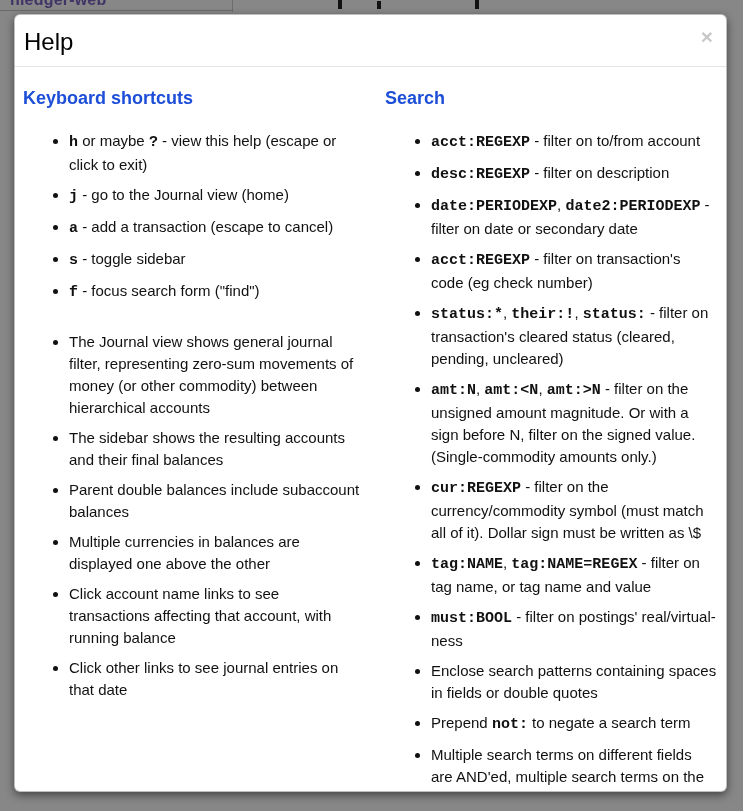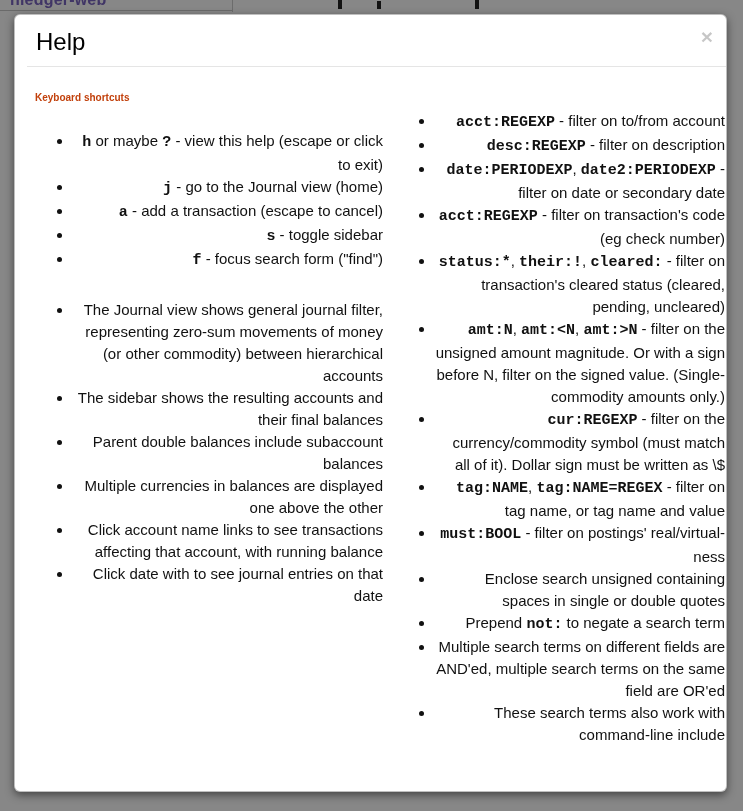--- a/index.html
+++ b/index.html
@@ -44,21 +44,20 @@
   .modal {
     position: absolute;
     left: 14px; top: 14px;
     width: 713px; height: 778px;
     background: #ffffff;
     border: 1px solid rgba(0,0,0,0.25);
     border-radius: 6px;
     box-shadow: 0 3px 9px rgba(0,0,0,0.5);
     box-sizing: border-box;
     overflow: hidden;
-    padding-left: 12px;
   }
   .modal-header {
     position: relative;
     padding: 11px 8px 9px 9px;
     border-bottom: 1px solid #e5e5e5;
   }
   .modal-title {
     font-size: 24px;
     line-height: 31px;
     font-weight: 400;
@@ -76,35 +75,34 @@
   .modal-body {
     display: flex;
     padding: 21px 1px 0 8px;
     color: #111;
   }
   .col1 { width: 348px; flex: 0 0 348px; }
   .col2 { flex: 1 1 auto; margin-left: 14px; }
 
   h2.section-h {
     margin: 0;
-    font-size: 10px;
+    font-size: 18px;
     line-height: 20px;
     font-weight: 700;
-    color: #c2410c;
+    color: #1d4ed8;
   }
   ul.help-list {
     margin: 22px 0 27px 0;
     padding: 0 0 0 38px;
   }
   ul.help-list li {
     font-size: 15px;
     line-height: 22px;
-    margin: 0;
+    margin: 8px;
     color: #111;
-    text-align: right;
   }
   code.k {
     font-family: "Liberation Mono", monospace;
     font-weight: 700;
     font-size: 15px;
     color: #111;
     white-space: nowrap;
   }
 </style>
 </head>
@@ -138,37 +136,38 @@
             <li><code class="k">f</code> - focus search form ("find")</li>
           </ul>
       </section>
       <section>
         <ul class="help-list">
             <li>The Journal view shows general journal filter, representing zero-sum movements of money (or other commodity) between hierarchical accounts</li>
             <li>The sidebar shows the resulting accounts and their final balances</li>
             <li>Parent double balances include subaccount balances</li>
             <li>Multiple currencies in balances are displayed one above the other</li>
             <li>Click account name links to see transactions affecting that account, with running balance</li>
-            <li>Click date with to see journal entries on that date</li>
+            <li>Click other links to see journal entries on that date</li>
           </ul>
       </section>
     </div>
     <div class="col2">
       <section>
+        <h2 class="section-h">Search</h2>
         <ul class="help-list">
             <li><code class="k">acct:REGEXP</code> - filter on to/from account</li>
             <li><code class="k">desc:REGEXP</code> - filter on description</li>
             <li><code class="k">date:PERIODEXP</code>, <code class="k">date2:PERIODEXP</code> - filter on date or secondary date</li>
             <li><code class="k">acct:REGEXP</code> - filter on transaction's code (eg check number)</li>
-            <li><code class="k">status:*</code>, <code class="k">their:!</code>, <code class="k">cleared:</code> - filter on transaction's cleared status (cleared, pending, uncleared)</li>
+            <li><code class="k">status:*</code>, <code class="k">their:!</code>, <code class="k">status:</code> - filter on transaction's cleared status (cleared, pending, uncleared)</li>
             <li><code class="k">amt:N</code>, <code class="k">amt:&lt;N</code>, <code class="k">amt:&gt;N</code> - filter on the unsigned amount magnitude. Or with a sign before N, filter on the signed value. (Single-commodity amounts only.)</li>
             <li><code class="k">cur:REGEXP</code> - filter on the currency/commodity symbol (must match all of it). Dollar sign must be written as \$</li>
             <li><code class="k">tag:NAME</code>, <code class="k">tag:NAME=REGEX</code> - filter on tag name, or tag name and value</li>
             <li><code class="k">must:BOOL</code> - filter on postings' real/virtual-ness</li>
-            <li>Enclose search unsigned containing spaces in single or double quotes</li>
+            <li>Enclose search patterns containing spaces in fields or double quotes</li>
             <li>Prepend <code class="k">not:</code> to negate a search term</li>
             <li>Multiple search terms on different fields are AND'ed, multiple search terms on the same field are OR'ed</li>
             <li>These search terms also work with command-line include</li>
           </ul>
       </section>
     </div>
   </div>
 </div>
 
 </body></html>

